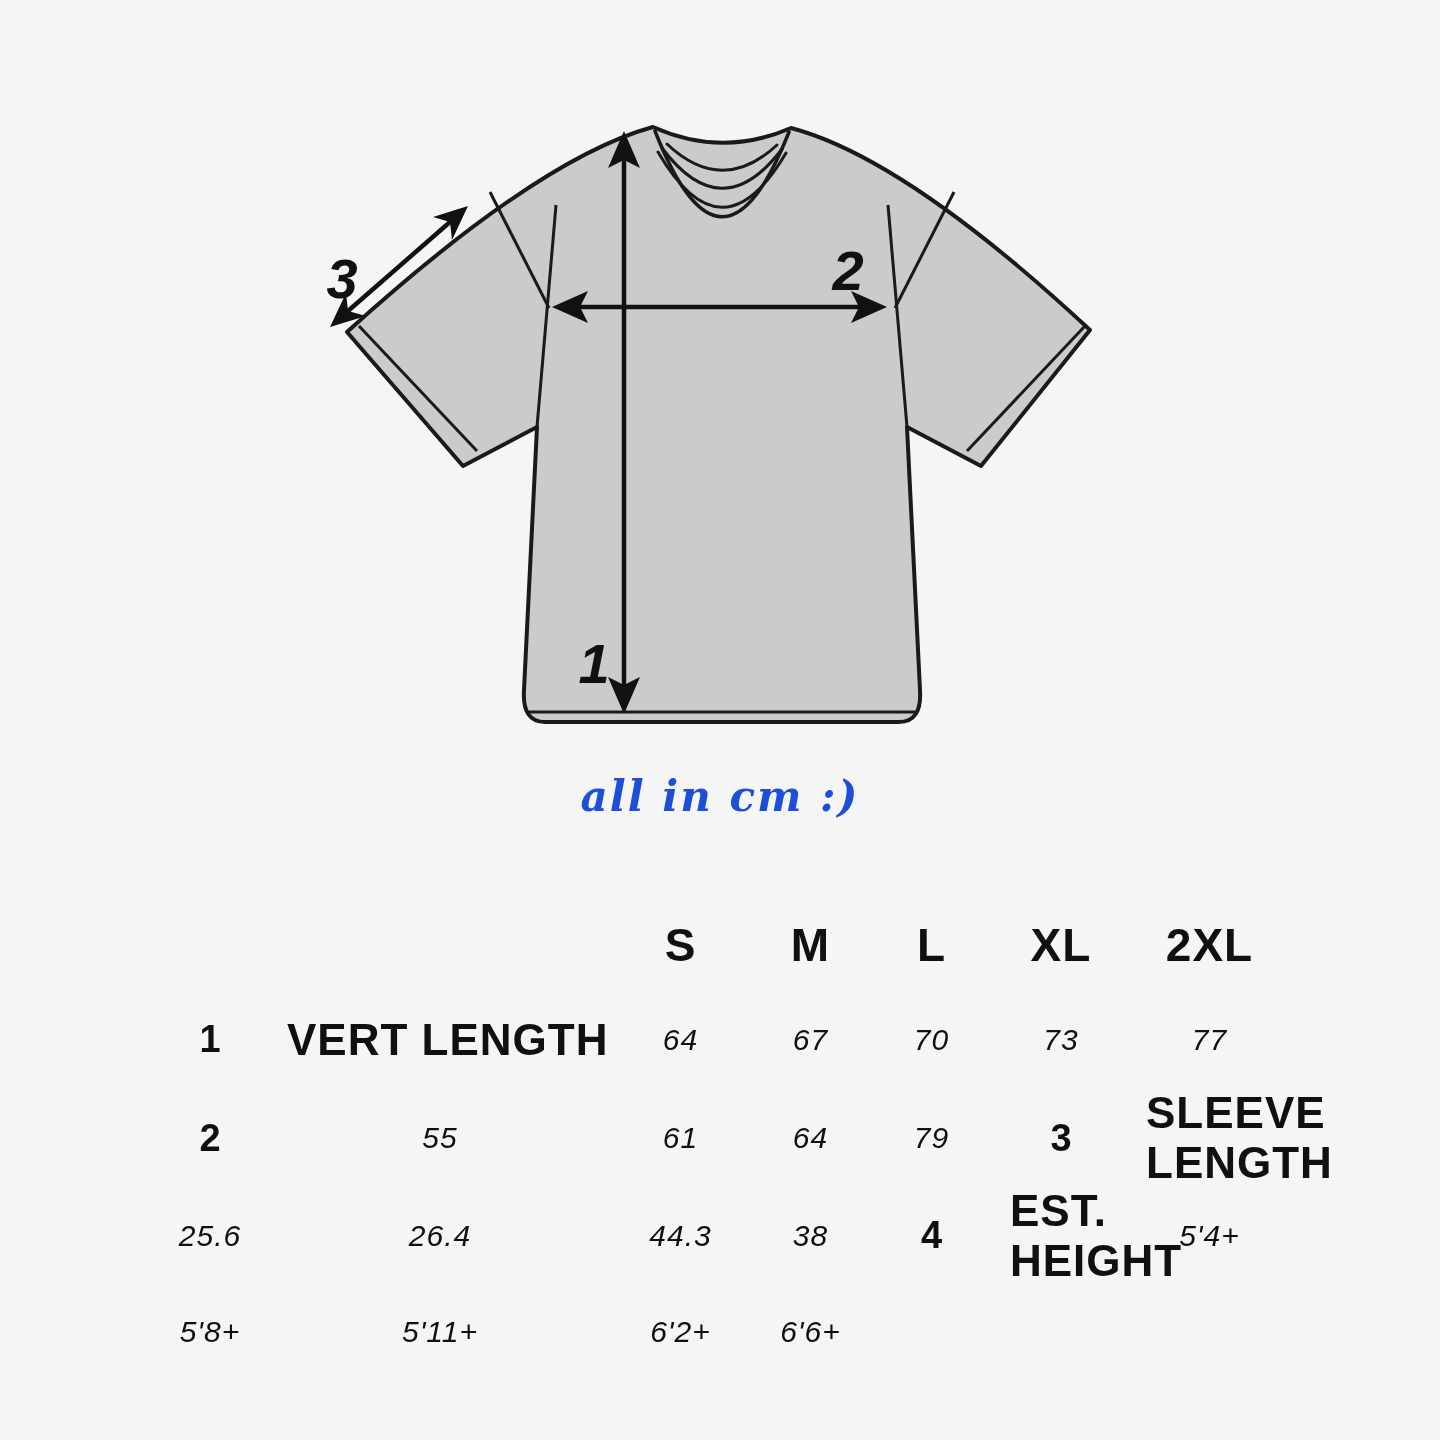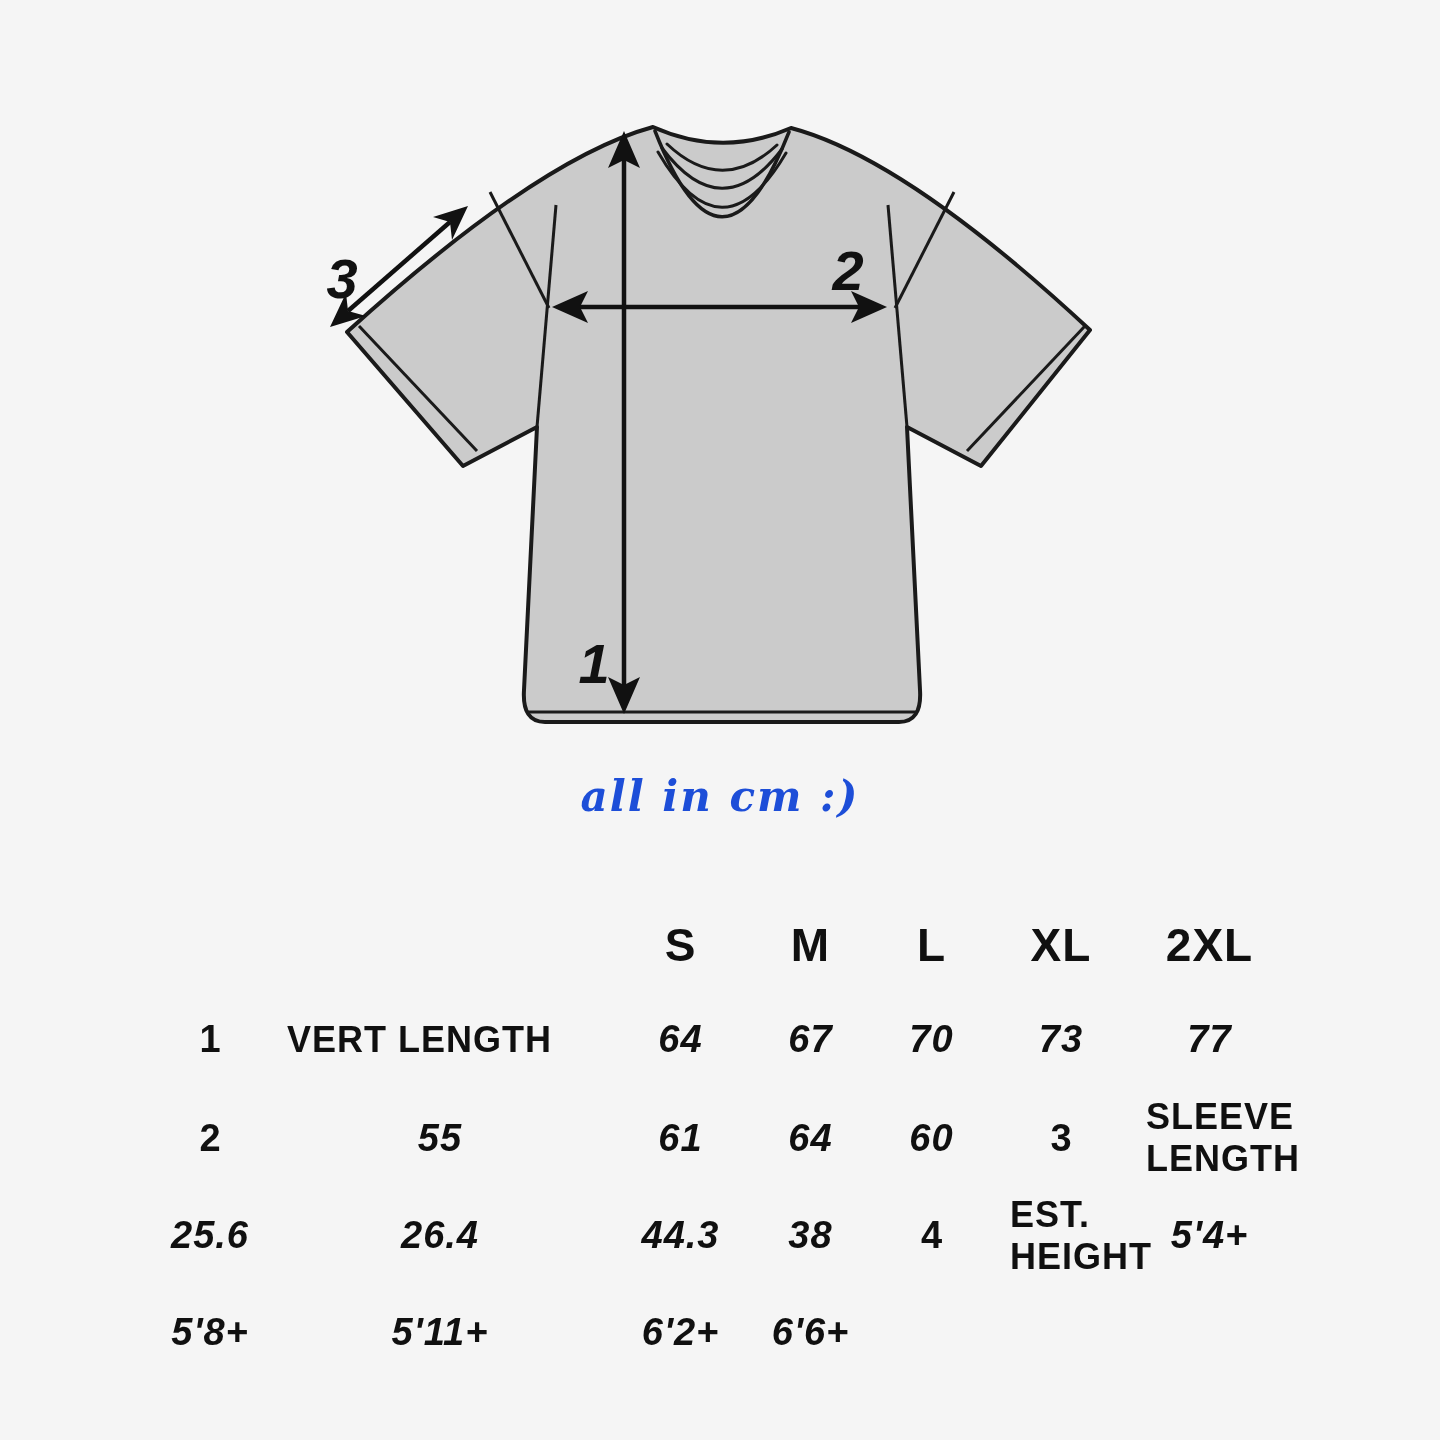--- a/index.html
+++ b/index.html
@@ -22,22 +22,22 @@
   }
   .size-table{
     position:absolute;left:150px;top:900px;width:1140px;
     display:grid;
     grid-template-columns:120px 340px 141px 119px 123px 136px 161px;
     grid-template-rows:90px 99px 98px 97px 96px;
   }
   .cell{display:flex;align-items:center;justify-content:center;color:#101010;}
   .cell.head{font-size:46px;font-weight:800;letter-spacing:1px;}
   .cell.num{font-size:38px;font-weight:700;}
-  .cell.label{justify-content:flex-start;padding-left:17px;font-size:36px;font-weight:700;letter-spacing:1px;}
-  .cell.val{font-size:38px;font-weight:700;font-style:italic;letter-spacing:1px;}
+  .cell.label{justify-content:flex-start;padding-left:17px;font-size:44px;font-weight:700;letter-spacing:1px;}
+  .cell.val{font-size:30px;font-weight:400;font-style:italic;letter-spacing:1px;}
 </style>
 </head>
 <body>
 
 <div class="canvas">
 
   <svg class="diagram-svg" width="1440" height="766" viewBox="0 0 1440 766">
 
     <path d="M 653 127 Q 722 158 791 128 Q 905 158 1090 330 L 981 466 L 907 427 L 920 690
          Q 922 722 899 722 L 545 722 Q 522 722 524 690 L 537 427 L 463 466 L 347 332
@@ -98,21 +98,21 @@
     <div class="cell val">64</div>
     <div class="cell val">67</div>
     <div class="cell val">70</div>
     <div class="cell val">73</div>
     <div class="cell val">77</div>
 
     <div class="cell num">2</div>
     <div class="cell val">55</div>
     <div class="cell val">61</div>
     <div class="cell val">64</div>
-    <div class="cell val">60</div>
+    <div class="cell val">79</div>
 
     <div class="cell num">3</div>
     <div class="cell label">SLEEVE LENGTH</div>
     <div class="cell val">25.6</div>
     <div class="cell val">26.4</div>
     <div class="cell val">44.3</div>
     <div class="cell val">38</div>
 
     <div class="cell num">4</div>
     <div class="cell label">EST. HEIGHT</div>

